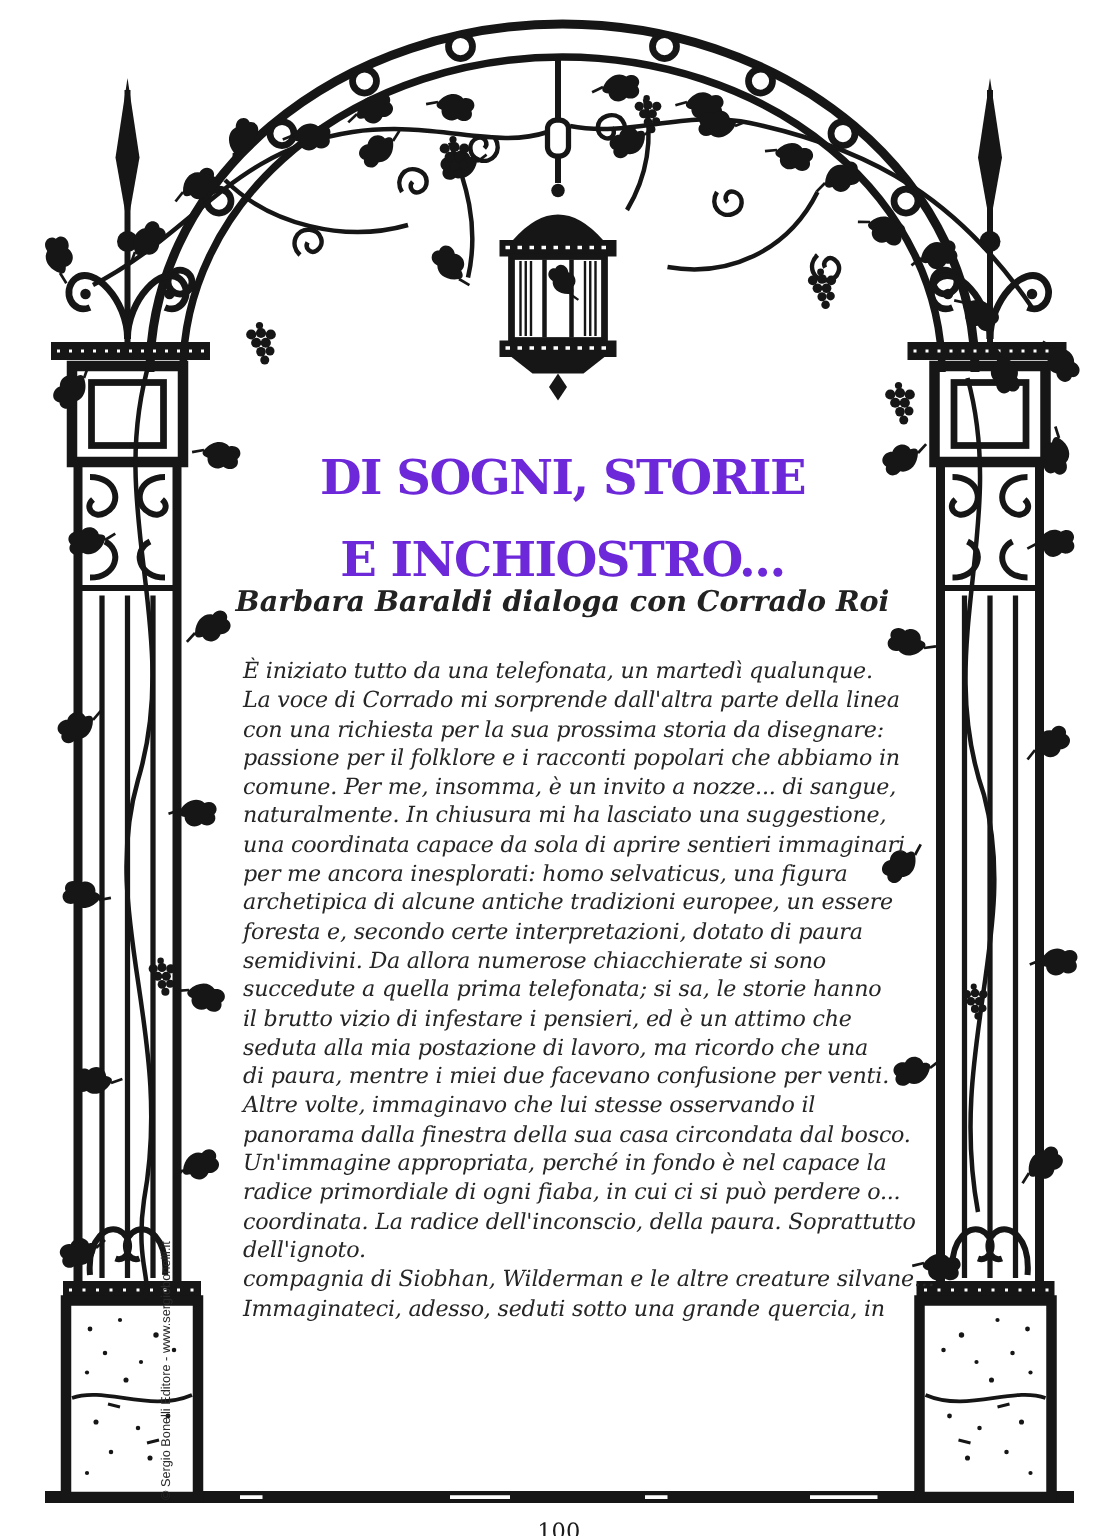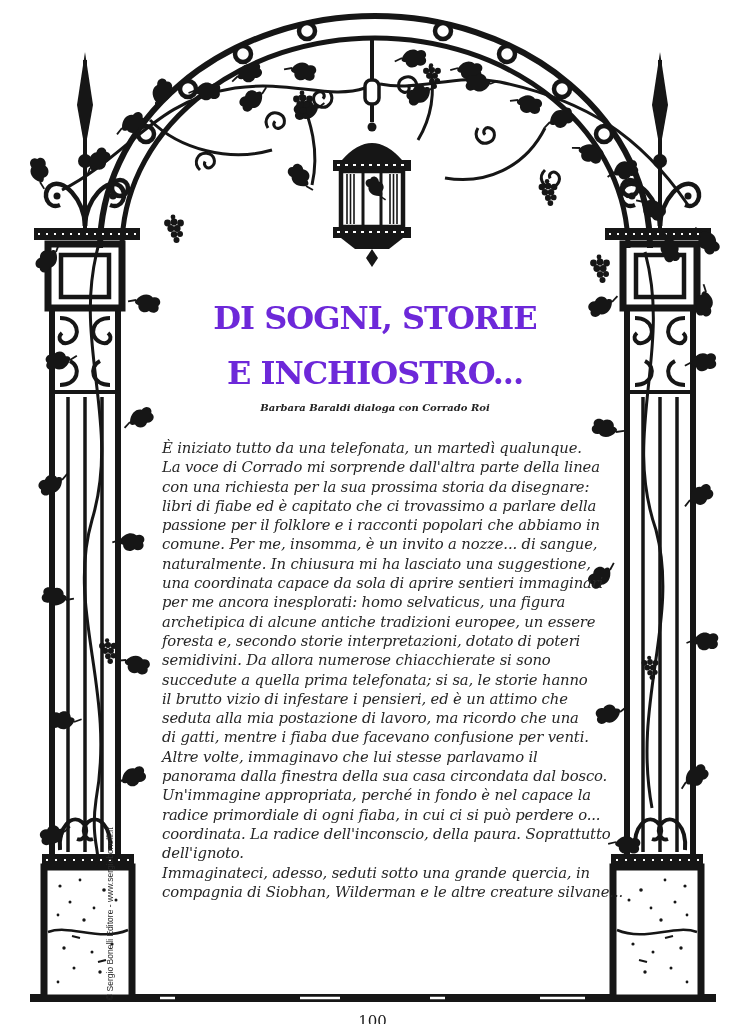--- a/index.html
+++ b/index.html
@@ -7,22 +7,22 @@
     width:745px;height:1024px;position:relative;overflow:hidden;
     background:#ffffff;color:#161616;
     font-family:"DejaVu Serif", serif;
   }
   .art{position:absolute;left:0;top:0;width:745px;height:1024px;}
   .title{
     position:absolute;left:138px;top:270px;width:474px;text-align:center;
     font-weight:bold;font-size:32px;line-height:55px;letter-spacing:-1px;color:#6d28d9;
   }
   .subtitle{
-    position:absolute;left:138px;top:402px;width:474px;text-align:center;
-    font-weight:bold;font-style:italic;font-size:10px;color:#222;
+    position:absolute;left:138px;top:390px;width:474px;text-align:center;
+    font-weight:bold;font-style:italic;font-size:19px;color:#222;
   }
   .body-text{
     position:absolute;left:162px;top:438px;width:462px;
     font-style:italic;font-size:14.8px;letter-spacing:-0.15px;color:#262626;
   }
   .body-line{height:19.3px;line-height:19.3px;white-space:nowrap;}
   .copyright{
     position:absolute;left:105px;top:1000px;transform-origin:0 0;
     transform:rotate(-90deg);white-space:nowrap;
     font-family:"Liberation Sans", sans-serif;font-size:8.5px;color:#2a2a2a;
@@ -226,38 +226,37 @@
   <div>DI SOGNI, STORIE</div>
   <div>E INCHIOSTRO...</div>
 </h1>
 
 <div class="subtitle">Barbara Baraldi dialoga con Corrado Roi</div>
 
 <div class="body-text">
     <div class="body-line">È iniziato tutto da una telefonata, un martedì qualunque.</div>
     <div class="body-line">La voce di Corrado mi sorprende dall'altra parte della linea</div>
     <div class="body-line">con una richiesta per la sua prossima storia da disegnare:</div>
-    <div class="body-line">libri di fiabe ed è capitato che ci trovassimo a parlare della</div>
     <div class="body-line">passione per il folklore e i racconti popolari che abbiamo in</div>
     <div class="body-line">comune. Per me, insomma, è un invito a nozze... di sangue,</div>
     <div class="body-line">naturalmente. In chiusura mi ha lasciato una suggestione,</div>
     <div class="body-line">una coordinata capace da sola di aprire sentieri immaginari</div>
     <div class="body-line">per me ancora inesplorati: homo selvaticus, una figura</div>
     <div class="body-line">archetipica di alcune antiche tradizioni europee, un essere</div>
-    <div class="body-line">foresta e, secondo storie interpretazioni, dotato di poteri</div>
+    <div class="body-line">foresta e, secondo certe interpretazioni, dotato di paura</div>
     <div class="body-line">semidivini. Da allora numerose chiacchierate si sono</div>
     <div class="body-line">succedute a quella prima telefonata; si sa, le storie hanno</div>
     <div class="body-line">il brutto vizio di infestare i pensieri, ed è un attimo che</div>
     <div class="body-line">seduta alla mia postazione di lavoro, ma ricordo che una</div>
-    <div class="body-line">di gatti, mentre i fiaba due facevano confusione per venti.</div>
-    <div class="body-line">Altre volte, immaginavo che lui stesse parlavamo il</div>
+    <div class="body-line">di paura, mentre i miei due facevano confusione per venti.</div>
+    <div class="body-line">Altre volte, immaginavo che lui stesse osservando il</div>
     <div class="body-line">panorama dalla finestra della sua casa circondata dal bosco.</div>
     <div class="body-line">Un'immagine appropriata, perché in fondo è nel capace la</div>
     <div class="body-line">radice primordiale di ogni fiaba, in cui ci si può perdere o...</div>
     <div class="body-line">coordinata. La radice dell'inconscio, della paura. Soprattutto</div>
     <div class="body-line">dell'ignoto.</div>
+    <div class="body-line">compagnia di Siobhan, Wilderman e le altre creature silvane...</div>
     <div class="body-line">Immaginateci, adesso, seduti sotto una grande quercia, in</div>
-    <div class="body-line">compagnia di Siobhan, Wilderman e le altre creature silvane...</div>
   </div>
 
 <div class="copyright">© Sergio Bonelli Editore - www.sergiobonelli.it</div>
 
 <div class="pagenum">100</div>
 
 </body></html>

